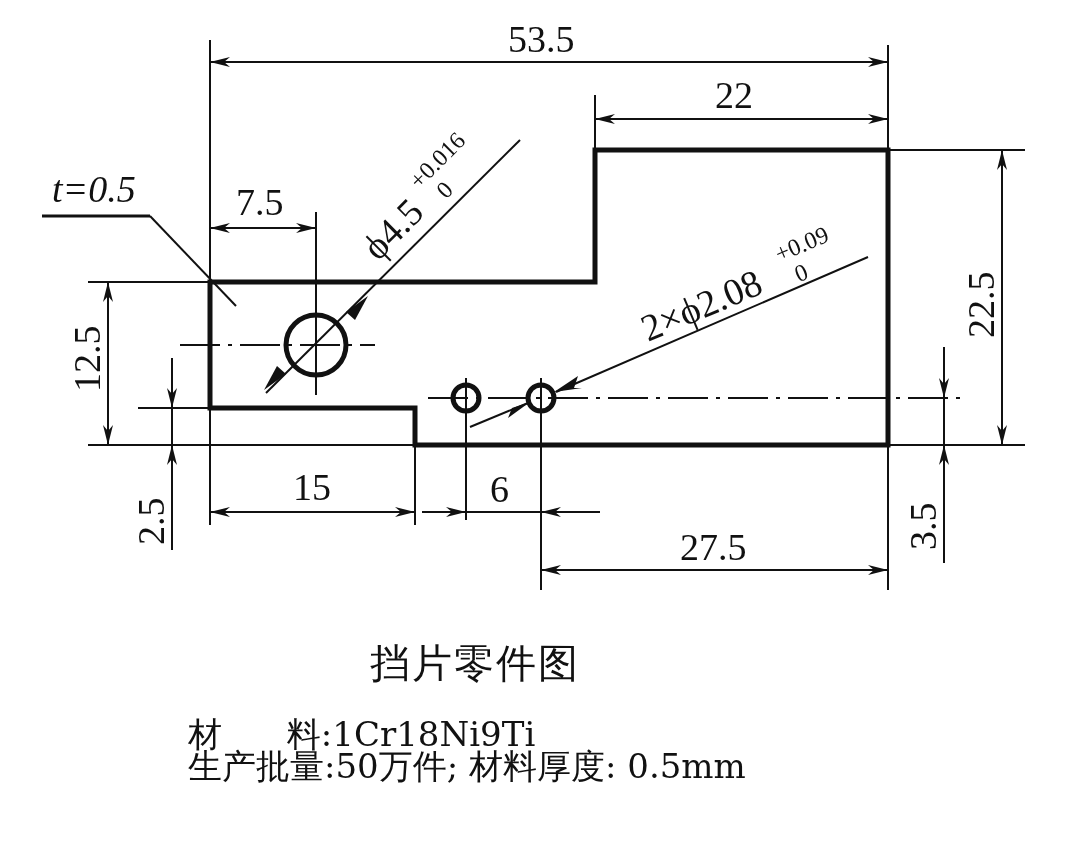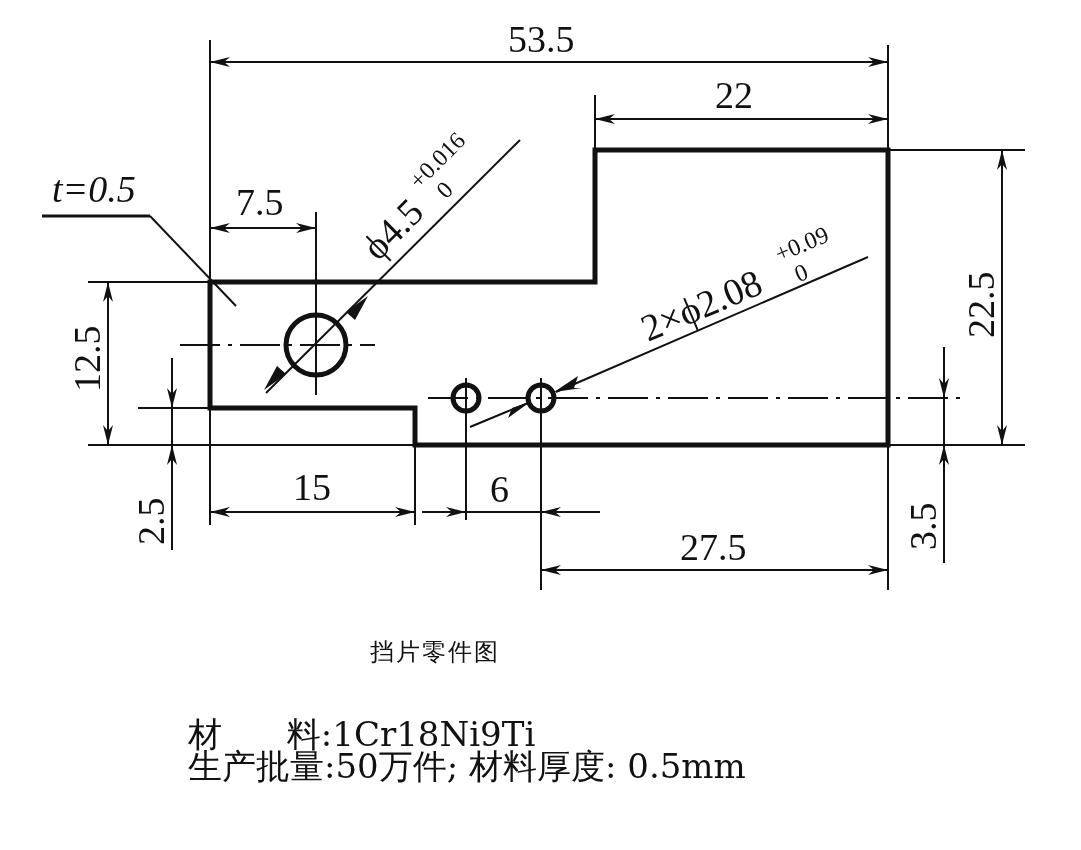--- a/index.html
+++ b/index.html
@@ -5,21 +5,21 @@
   html, body { margin: 0; padding: 0; background: #ffffff; }
   body { width: 1081px; height: 850px; position: relative; overflow: hidden;
          font-family: "Liberation Serif", "DejaVu Serif", serif; color: #111; }
   #drawing { position: absolute; left: 0; top: 0; }
   .dim-text { font-family: "Liberation Serif", "DejaVu Serif", serif; font-size: 38px; fill: #111; }
   .tol-text { font-family: "Liberation Serif", "DejaVu Serif", serif; font-size: 24px; fill: #111; }
   .outline { stroke: #111; stroke-width: 5; fill: none; stroke-linejoin: miter; }
   .thin { stroke: #111; stroke-width: 2; fill: none; }
   .center { stroke: #111; stroke-width: 2; fill: none; stroke-dasharray: 40 8 4 8; }
   .hole { stroke: #111; stroke-width: 5; fill: none; }
-  .title { position: absolute; left: 370px; top: 636px; font-size: 24px; letter-spacing: 2px;
+  .title { position: absolute; left: 370px; top: 636px; font-size: 40px; letter-spacing: 2px;
            font-family: "DejaVu Serif", "Liberation Serif", serif; }
   .spec { position: absolute; left: 188px; font-size: 34px;
           font-family: "DejaVu Serif", "Liberation Serif", serif; white-space: pre; }
   .spec1 { top: 712px; }
   .spec2 { top: 744px; }
 </style>
 </head>
 <body>
 
 <svg id="drawing" width="1081" height="630" viewBox="0 0 1081 630" xmlns="http://www.w3.org/2000/svg">

